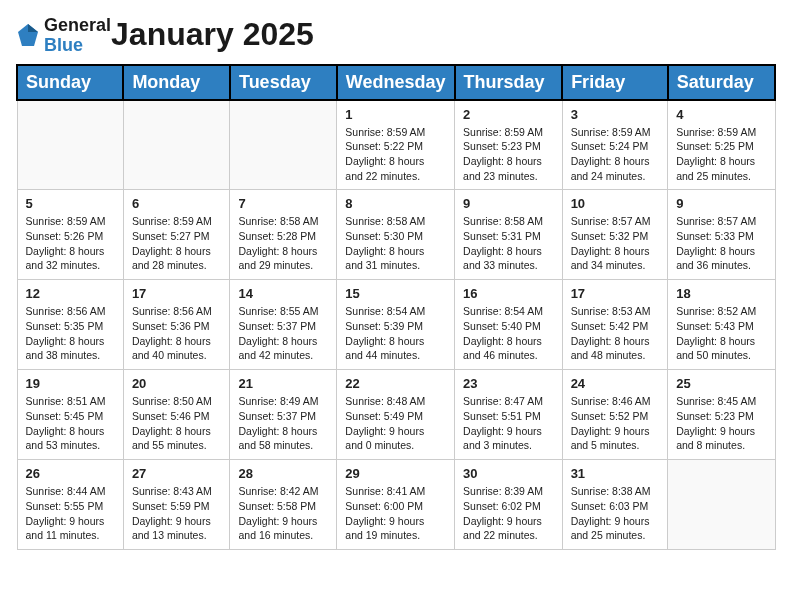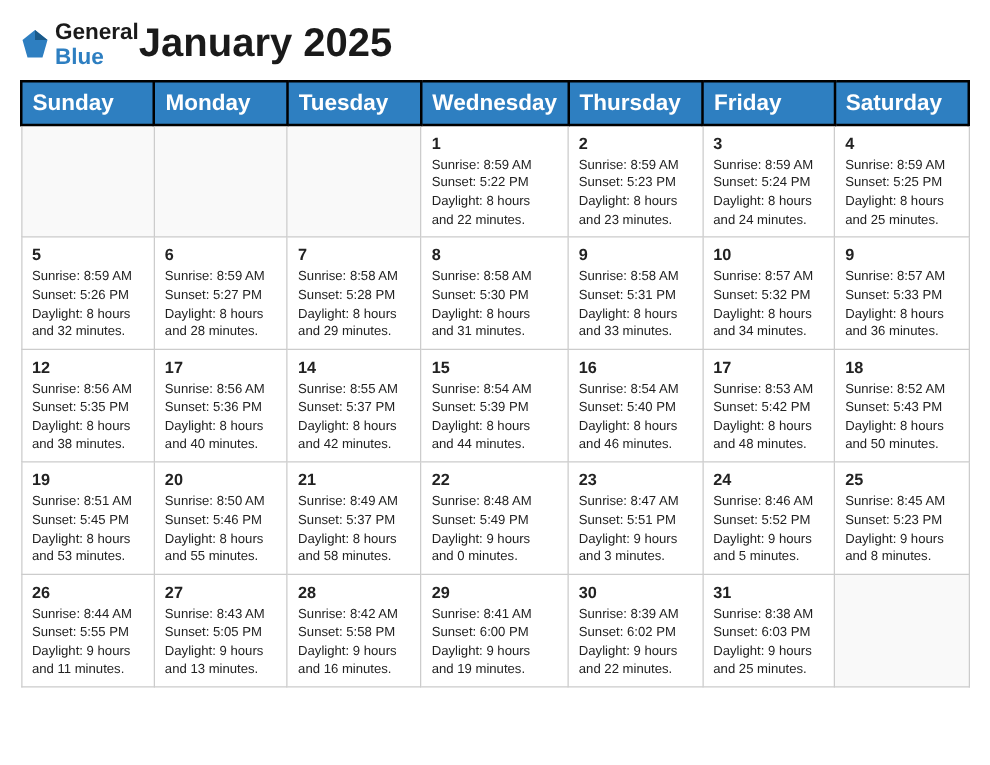--- a/index.html
+++ b/index.html
@@ -354,21 +354,21 @@
             <div>Sunrise: 8:44 AM</div>
             <div>Sunset: 5:55 PM</div>
             <div>Daylight: 9 hours</div>
             <div>and 11 minutes.</div>
           </div>
         </td>
         <td>
           <span class="day-num">27</span>
           <div class="cell-content">
             <div>Sunrise: 8:43 AM</div>
-            <div>Sunset: 5:05 PM</div>
+            <div>Sunset: 5:59 PM</div>
             <div>Daylight: 9 hours</div>
             <div>and 13 minutes.</div>
           </div>
         </td>
         <td>
           <span class="day-num">28</span>
           <div class="cell-content">
             <div>Sunrise: 8:42 AM</div>
             <div>Sunset: 5:58 PM</div>
             <div>Daylight: 9 hours</div>

